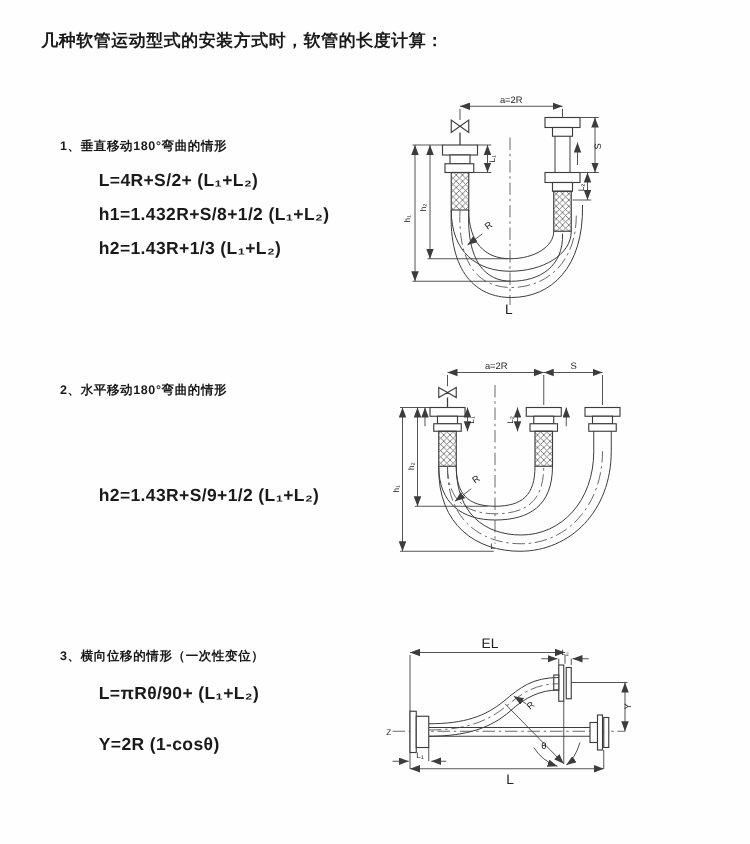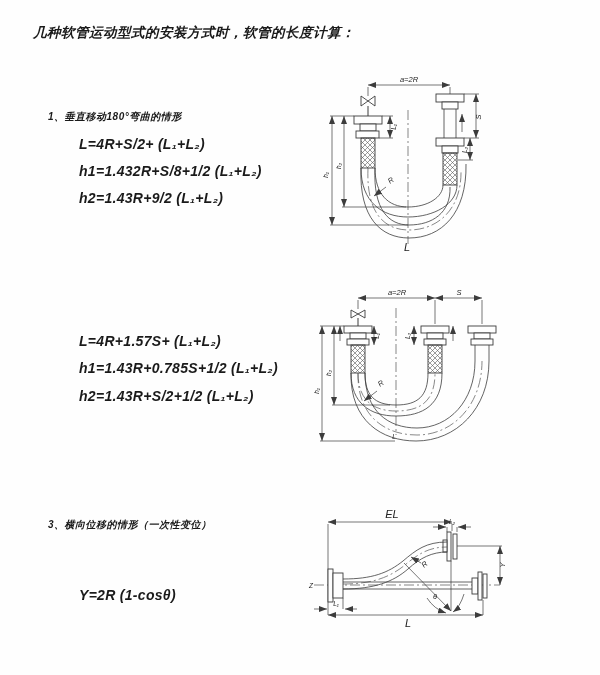--- a/index.html
+++ b/index.html
@@ -1,18 +1,18 @@
 <!DOCTYPE html>
 <html><head>
 <meta charset="utf-8">
 <style>
   html,body { margin:0; padding:0; background:#ffffff; }
   .page {
     position:relative; width:600px; height:675px; background:#fefefe;
-    font-family:"Liberation Sans", sans-serif; color:#1a1a1a; overflow:hidden;font-style:italic;
+    font-family:"Liberation Sans", sans-serif; color:#1a1a1a; overflow:hidden;
   }
   .txt { position:absolute; white-space:nowrap; font-weight:bold; }
   .title   { left:33px; top:24px;  font-size:13.5px; letter-spacing:0.5px; }
   .heading { left:48px; font-size:10px; letter-spacing:0.5px;text-align:right; }
   .formula { left:79px; font-size:14px; letter-spacing:0.3px; }
   svg { position:absolute; overflow:visible; }
   .ln  { fill:none; stroke:#3c3c3c; stroke-width:1; }
   .th  { fill:none; stroke:#3c3c3c; stroke-width:0.8; }
   .dim { fill:none; stroke:#3c3c3c; stroke-width:0.7; }
   .cl  { fill:none; stroke:#555; stroke-width:0.7; stroke-dasharray:10 3 2 3; }
@@ -25,27 +25,27 @@
 </head>
 <body>
 
 <div class="page">
 
   <div class="txt title">几种软管运动型式的安装方式时，软管的长度计算：</div>
 
   <div class="txt heading" style="top:110px">1、垂直移动180°弯曲的情形</div>
   <div class="txt formula" style="top:136px">L=4R+S/2+ (L₁+L₂)</div>
   <div class="txt formula" style="top:163px">h1=1.432R+S/8+1/2 (L₁+L₂)</div>
-  <div class="txt formula" style="top:190px">h2=1.43R+9/2 (L₁+L₂)</div>
-
-  <div class="txt formula" style="top:333px">L=4R+1.57S+ (L₁+L₂)</div>
-  <div class="txt formula" style="top:360px">h1=1.43R+0.785S+1/2 (L₁+L₂)</div>
-  <div class="txt formula" style="top:388px">h2=1.43R+S/2+1/2 (L₁+L₂)</div>
+  <div class="txt formula" style="top:190px">h2=1.43R+1/3 (L₁+L₂)</div>
+
+  <div class="txt heading" style="top:305px">2、水平移动180°弯曲的情形</div>
+  <div class="txt formula" style="top:388px">h2=1.43R+S/9+1/2 (L₁+L₂)</div>
 
   <div class="txt heading" style="top:518px">3、横向位移的情形（一次性变位）</div>
+  <div class="txt formula" style="top:546px">L=πRθ/90+ (L₁+L₂)</div>
   <div class="txt formula" style="top:587px">Y=2R (1-cosθ)</div>
 
   <svg style="left:310px; top:70px;" width="290" height="190" viewBox="0 0 290 190">
     <defs>
       <marker id="ae" markerWidth="9" markerHeight="7" refX="8" refY="3" orient="auto" markerUnits="userSpaceOnUse">
         <path d="M0,0 L8,3 L0,6 Z" fill="#3c3c3c"></path>
       </marker>
       <marker id="as" markerWidth="9" markerHeight="7" refX="0" refY="3" orient="auto" markerUnits="userSpaceOnUse">
         <path d="M8,0 L0,3 L8,6 Z" fill="#3c3c3c"></path>
       </marker>

